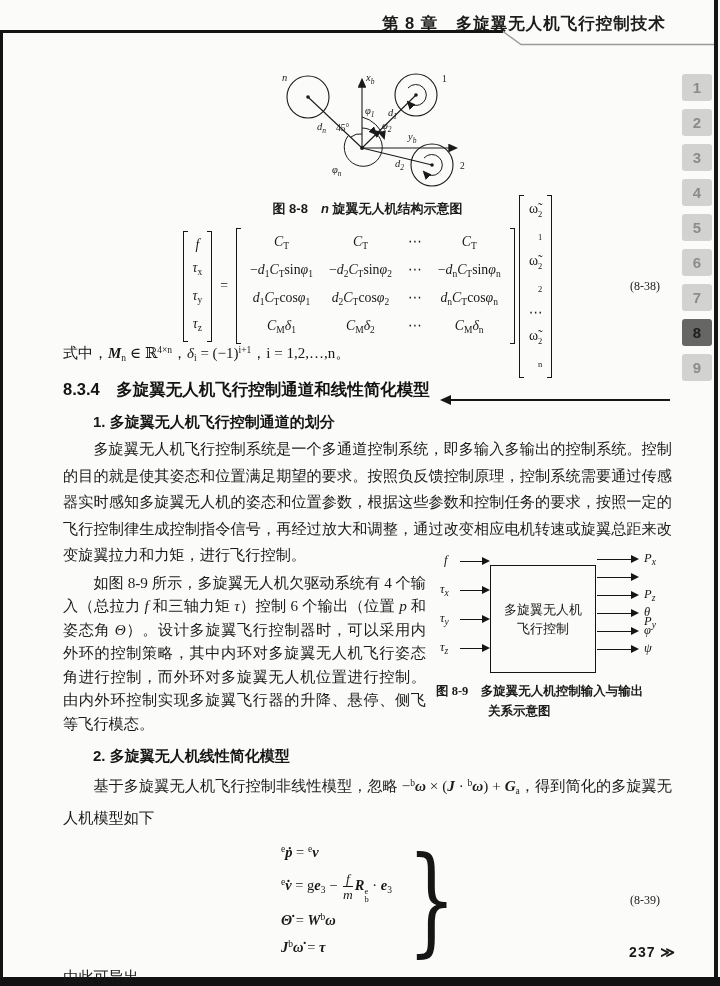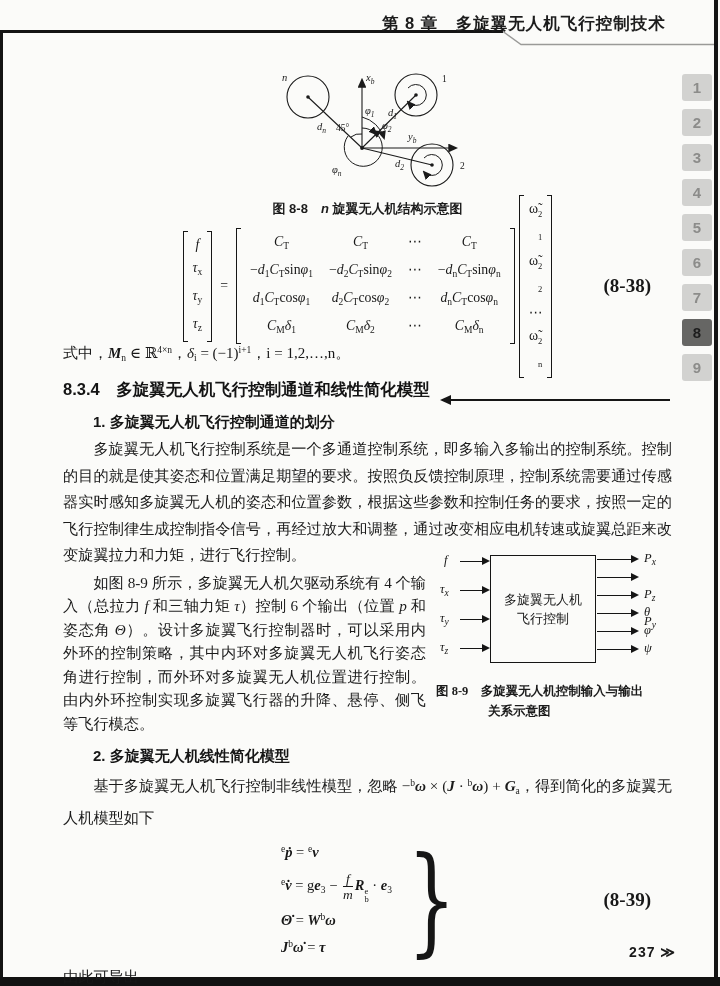--- a/index.html
+++ b/index.html
@@ -46,39 +46,39 @@
   .br { width:5px; align-self:stretch; border:1.3px solid #161616; }
   .br.l { border-right:none; margin-right:3px; }
   .br.r { border-left:none; margin-left:3px; }
   .vec { display:flex; align-items:stretch; }
   .vcol { display:flex; flex-direction:column; justify-content:space-around; padding:2px 2px; }
   .vcol span { text-align:center; line-height:23px; }
   .eqsign { margin:0 8px; }
   .mat { display:flex; align-items:stretch; margin-right:4px; }
   .mgrid { display:grid; grid-template-columns:auto auto auto auto; column-gap:16px; align-content:space-around; padding:2px 6px; }
   .mgrid span { text-align:center; line-height:23px; }
-  .eqno { position:absolute; right:21px; top:50%; transform:translateY(-50%); font-size:19px; font-style:normal;font-weight:bold; }
+  .eqno { position:absolute; right:12px; top:50%; transform:translateY(-50%); font-size:12px; font-style:normal; }
 
   .whereline { margin-top:6px; font-size:15px; }
 
   
   .sec { display:flex; align-items:flex-end; margin-top:16px; }
   .sec-title { font-family:"Liberation Sans",sans-serif; font-weight:700; font-size:16.5px; color:#141414; white-space:nowrap; }
   .sec-arrow { flex:1; height:2px; background:#161616; margin-left:12px; margin-right:2px; position:relative; }
   .sec-arrow::before { content:''; position:absolute; left:-2px; top:-4.5px; border-right:11px solid #161616;
                        border-top:5.5px solid transparent; border-bottom:5.5px solid transparent; }
 
   .subhead { font-family:"Liberation Sans",sans-serif; font-weight:700; font-size:15px; margin:12px 0 4px 30px; color:#161616; }
   p.body { line-height:26.5px; text-align:justify; text-indent:2em; color:#1b1b1b; }
 
   
   .two-col { margin-top:2px; }
   .fig89wrap { float:right; width:236px; margin:-18px 0 4px 10px; }
   .fig89 { position:relative; width:236px; height:118px; font-size:12.5px; }
-  .fig89 .block { position:absolute; left:54px; top:2px; width:106px; height:108px; border:1.3px solid #151515;
+  .fig89 .block { position:absolute; left:54px; top:12px; width:106px; height:108px; border:1.3px solid #151515;
                   display:flex; flex-direction:column; align-items:center; justify-content:center;
                   font-family:"Liberation Sans",sans-serif; font-size:13px; line-height:19px; color:#161616; }
   .io-label { position:absolute; font-style:italic; font-family:"Liberation Serif",serif; font-size:12.5px; color:#161616; }
   .harrow { position:absolute; height:1.5px; background:#151515; }
   .harrow::after { content:''; position:absolute; right:-2px; top:-3.3px; border-left:8px solid #151515;
                    border-top:4px solid transparent; border-bottom:4px solid transparent; }
   .fig89cap { font-family:Liberation Serif, serif; font-weight:700; font-size:12.5px; line-height:20px; margin-top:10px; color:#1b1b1b; }
   .fig89cap .l2 { padding-left:52px; }
   .two-col p.body { line-height:23.5px; }
   .clear { clear:both; }

